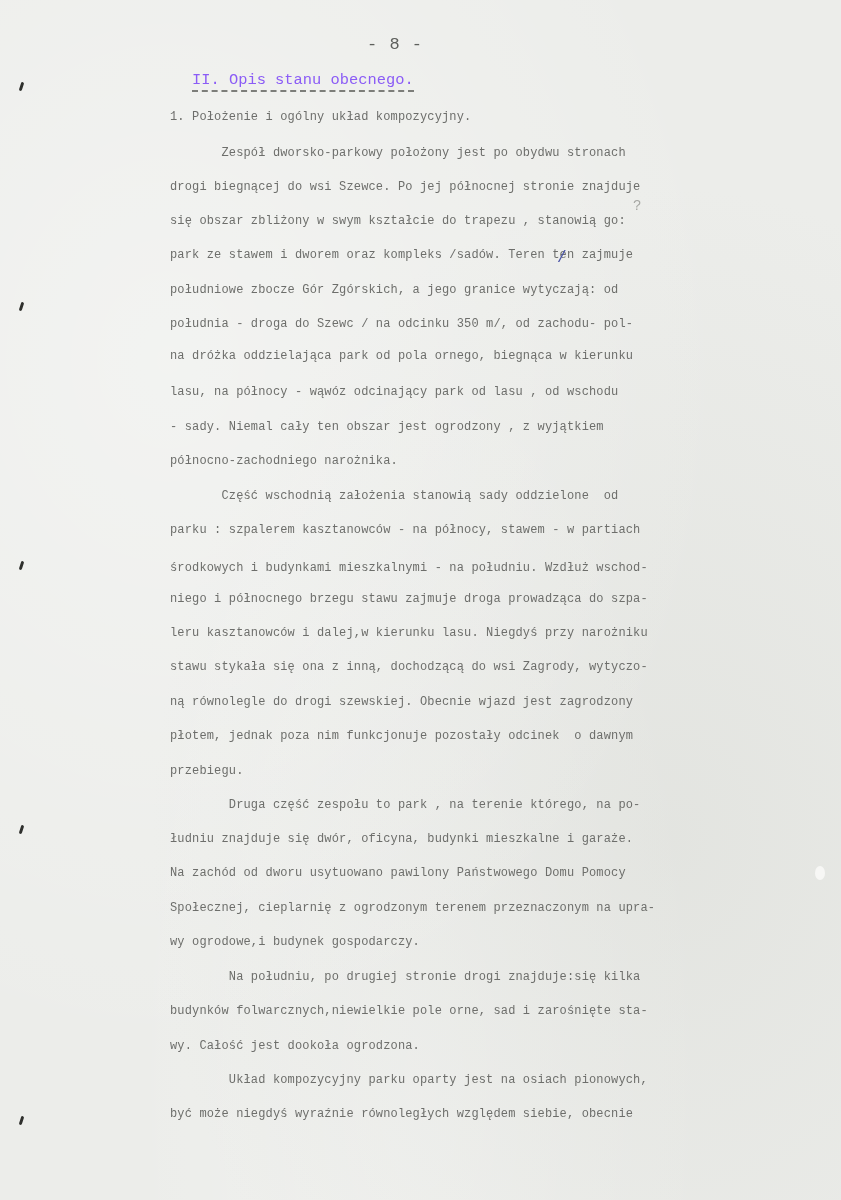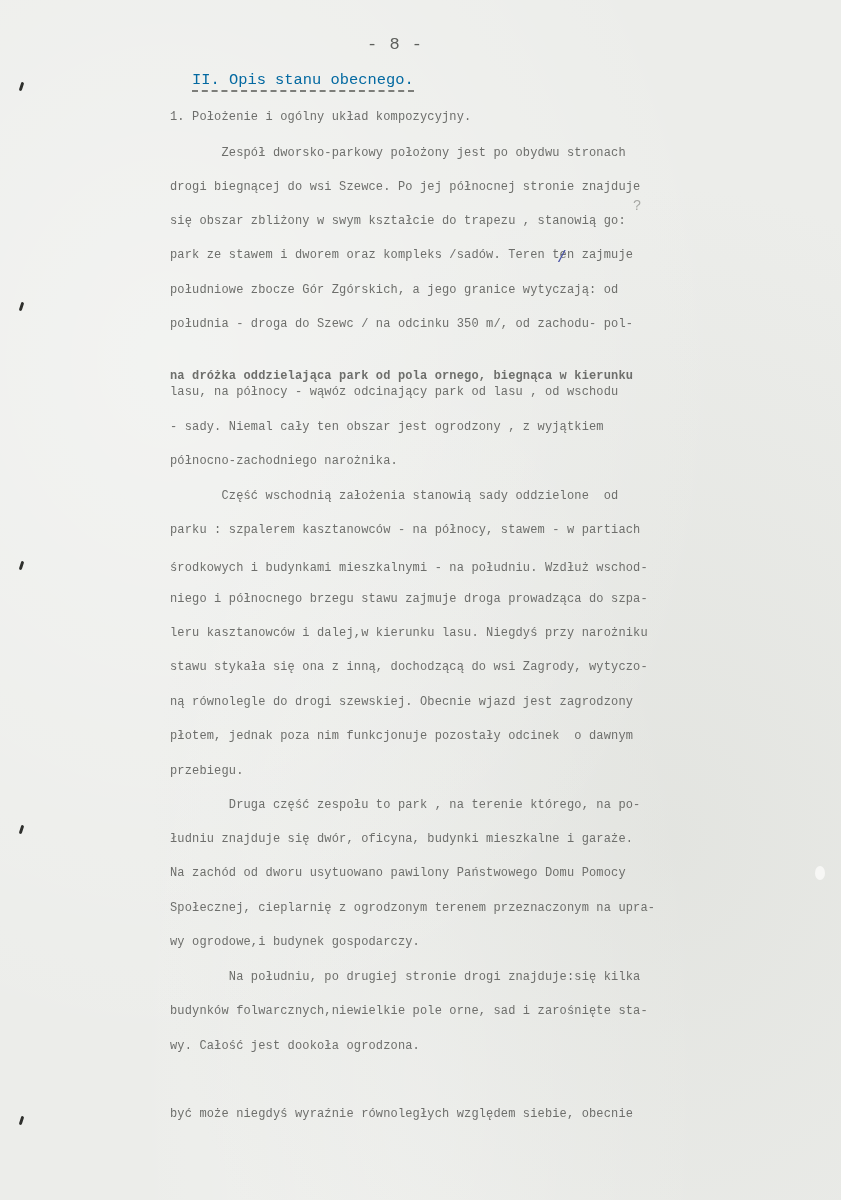--- a/index.html
+++ b/index.html
@@ -18,21 +18,21 @@
   .page-number {
     position: absolute; top: 35px; left: 367px;
     font-size: 17px; letter-spacing: 1px; color: #5e5f5c;
   }
   .line {
     position: absolute; left: 170px; white-space: pre;
     font-size: 12px; letter-spacing: 0.15px; color: #6d6e6b;
   }
   .heading {
     position: absolute; left: 192px; top: 71px; white-space: pre;
-    font-size: 15.4px; color: #0369a1;
+    font-size: 15.4px; color: #8b5cf6;
     border-bottom: 2px dashed #7d7e7a; padding-bottom: 1px;
   }
   .margin-mark {
     position: absolute; left: 20px; width: 3px; height: 9px;
     background: #2f302d; border-radius: 2px; transform: rotate(18deg);
   }
   .pen-mark {
     position: absolute; color: #4a55a8; font-size: 16px;
   }
   .pencil-mark {
@@ -52,21 +52,21 @@
   <div class="heading">II. Opis stanu obecnego.</div>
 
   <div class="line" style="top:110px;">1. Położenie i ogólny układ kompozycyjny.</div>
 
   <div class="line" style="top:146px;">       Zespół dworsko-parkowy położony jest po obydwu stronach</div>
   <div class="line" style="top:180px;">drogi biegnącej do wsi Szewce. Po jej północnej stronie znajduje</div>
   <div class="line" style="top:214px;">się obszar zbliżony w swym kształcie do trapezu , stanowią go:</div>
   <div class="line" style="top:248px;">park ze stawem i dworem oraz kompleks /sadów. Teren ten zajmuje</div>
   <div class="line" style="top:283px;">południowe zbocze Gór Zgórskich, a jego granice wytyczają: od</div>
   <div class="line" style="top:317px;">południa - droga do Szewc / na odcinku 350 m/, od zachodu- pol-</div>
-  <div class="line" style="top:369px;font-weight:bold;">na dróżka oddzielająca park od pola ornego, biegnąca w kierunku</div>
+  <div class="line" style="top:349px;">na dróżka oddzielająca park od pola ornego, biegnąca w kierunku</div>
   <div class="line" style="top:385px;">lasu, na północy - wąwóz odcinający park od lasu , od wschodu</div>
   <div class="line" style="top:420px;">- sady. Niemal cały ten obszar jest ogrodzony , z wyjątkiem</div>
   <div class="line" style="top:454px;">północno-zachodniego narożnika.</div>
 
   <div class="line" style="top:489px;">       Część wschodnią założenia stanowią sady oddzielone  od</div>
   <div class="line" style="top:523px;">parku : szpalerem kasztanowców - na północy, stawem - w partiach</div>
   <div class="line" style="top:561px;">środkowych i budynkami mieszkalnymi - na południu. Wzdłuż wschod-</div>
   <div class="line" style="top:592px;">niego i północnego brzegu stawu zajmuje droga prowadząca do szpa-</div>
   <div class="line" style="top:626px;">leru kasztanowców i dalej,w kierunku lasu. Niegdyś przy narożniku</div>
   <div class="line" style="top:660px;">stawu stykała się ona z inną, dochodzącą do wsi Zagrody, wytyczo-</div>
@@ -76,20 +76,21 @@
 
   <div class="line" style="top:798px;">        Druga część zespołu to park , na terenie którego, na po-</div>
   <div class="line" style="top:832px;">łudniu znajduje się dwór, oficyna, budynki mieszkalne i garaże.</div>
   <div class="line" style="top:866px;">Na zachód od dworu usytuowano pawilony Państwowego Domu Pomocy</div>
   <div class="line" style="top:901px;">Społecznej, cieplarnię z ogrodzonym terenem przeznaczonym na upra-</div>
   <div class="line" style="top:935px;">wy ogrodowe,i budynek gospodarczy.</div>
 
   <div class="line" style="top:970px;">        Na południu, po drugiej stronie drogi znajduje:się kilka</div>
   <div class="line" style="top:1004px;">budynków folwarcznych,niewielkie pole orne, sad i zarośnięte sta-</div>
   <div class="line" style="top:1039px;">wy. Całość jest dookoła ogrodzona.</div>
+  <div class="line" style="top:1073px;">        Układ kompozycyjny parku oparty jest na osiach pionowych,</div>
   <div class="line" style="top:1107px;">być może niegdyś wyraźnie równoległych względem siebie, obecnie</div>
 
   <div class="margin-mark" style="top:82px;"></div>
   <div class="margin-mark" style="top:302px;"></div>
   <div class="margin-mark" style="top:561px;"></div>
   <div class="margin-mark" style="top:825px;"></div>
   <div class="margin-mark" style="top:1116px;"></div>
 
   <div class="pencil-mark" style="left:633px; top:198px;">?</div>
   <div class="pen-mark" style="left:557px; top:249px;">/</div>

